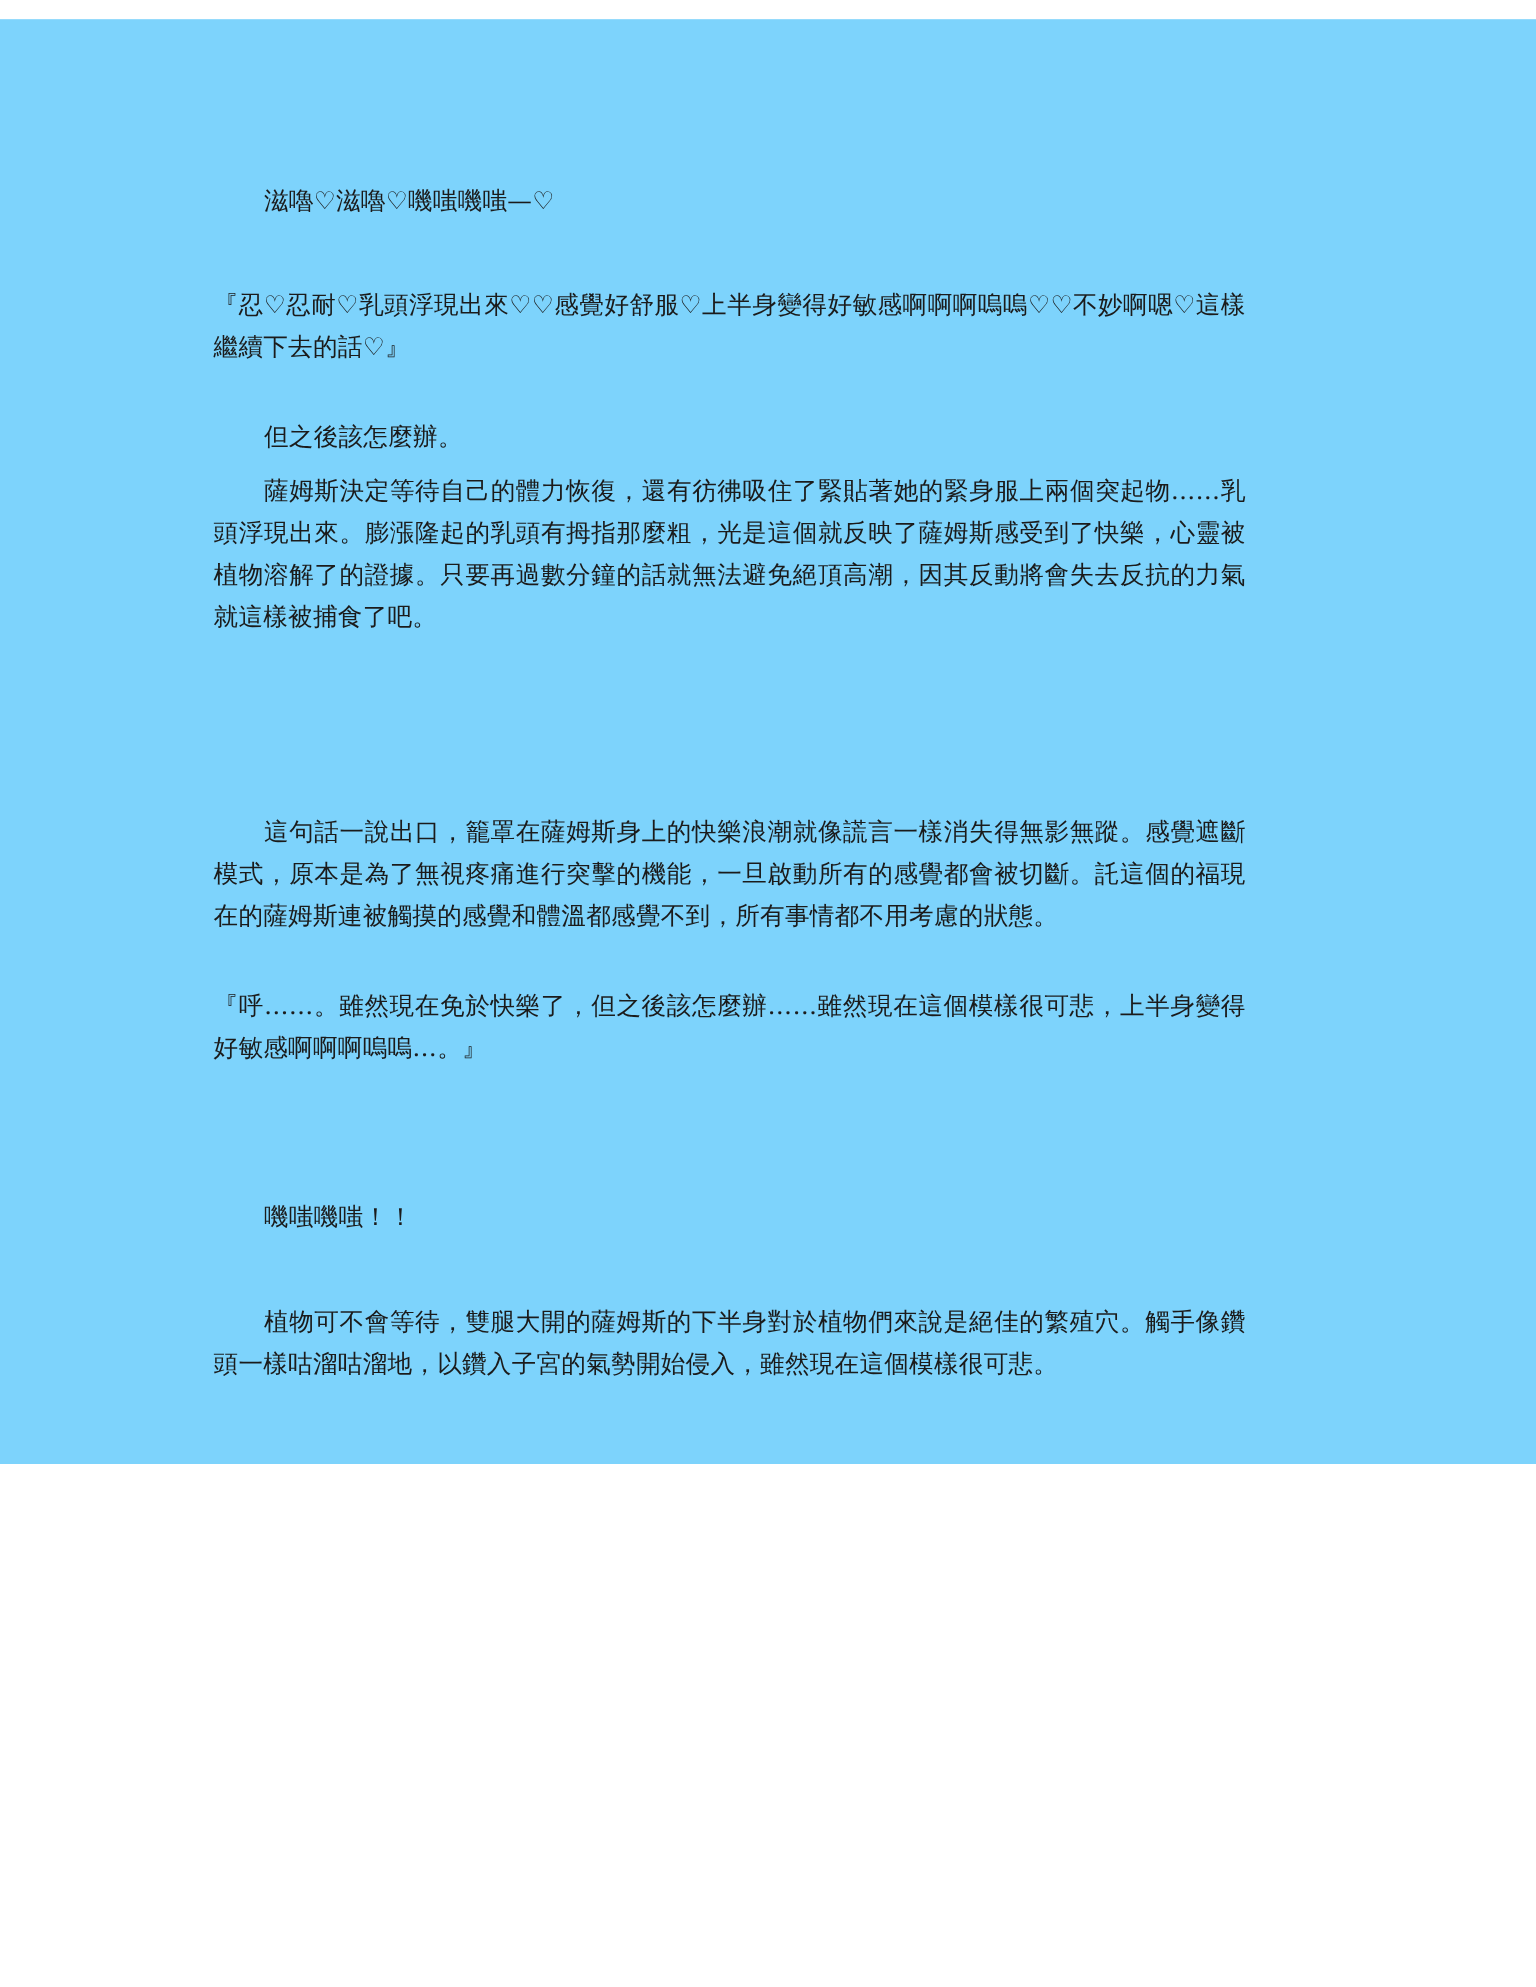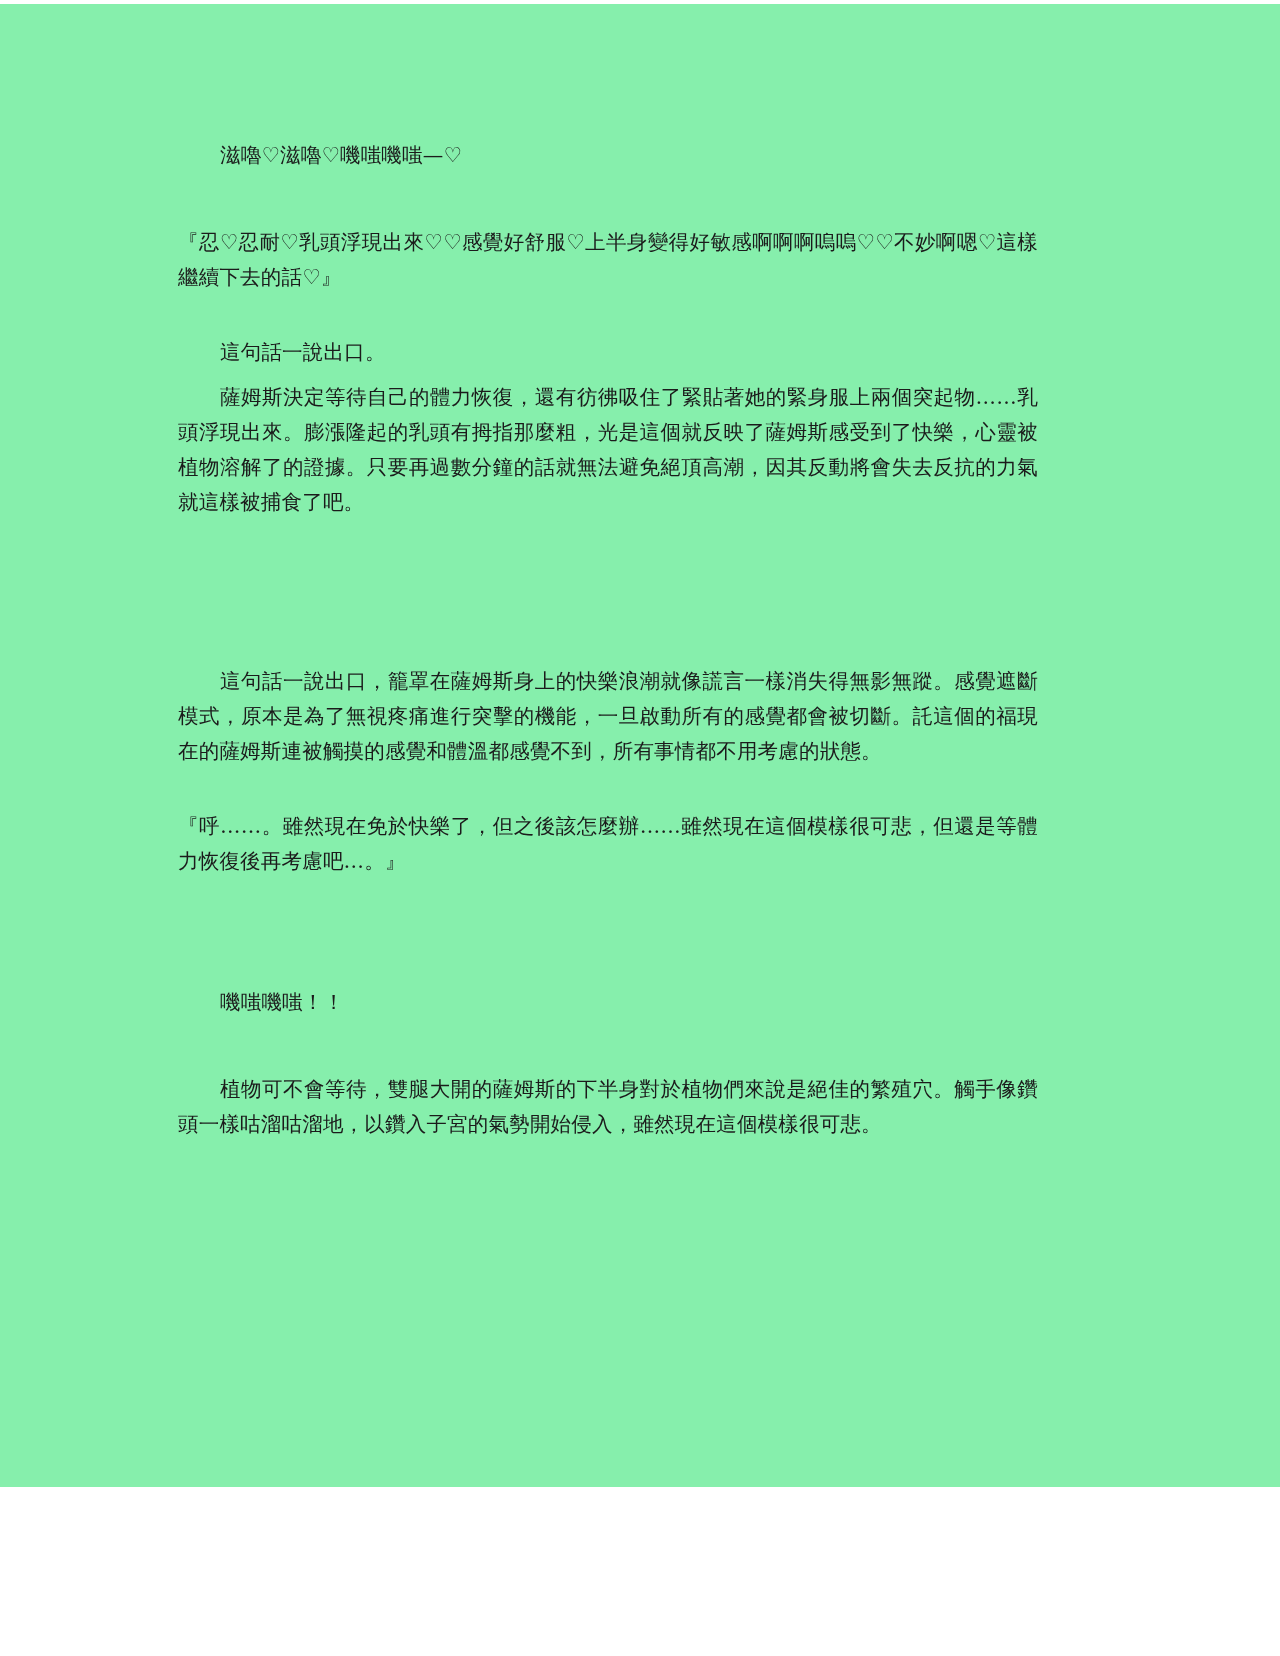--- a/index.html
+++ b/index.html
@@ -4,23 +4,23 @@
 <title>document</title>
 <style>
   html, body {
     margin: 0;
     padding: 0;
     background: #ffffff;
   }
   .page {
     position: relative;
     width: 1280px;
-    height: 1483px;
-    background: #86efac;
-    margin: 4px auto;
+    height: 1204px;
+    background: #7dd3fc;
+    margin: 16px auto;
     overflow: hidden;
     font-family: "DejaVu Serif", "Liberation Serif", serif;
     color: #1b1b1b;
   }
   .content {
     position: absolute;
     left: 178px;
     top: 134px;
     width: 860px;
   }
@@ -50,39 +50,39 @@
   <div class="content">
 
     <p class="para indent">滋嚕♡滋嚕♡嘰嗤嘰嗤—♡</p>
 
     <div class="gap-xl"></div>
 
     <p class="para quote">『忍♡忍耐♡乳頭浮現出來♡♡感覺好舒服♡上半身變得好敏感啊啊啊嗚嗚♡♡不妙啊嗯♡這樣繼續下去的話♡』</p>
 
     <div class="gap-lg"></div>
 
-    <p class="para indent">這句話一說出口。</p>
+    <p class="para indent">但之後該怎麼辦。</p>
 
     <div class="gap-sm"></div>
 
     <p class="para indent">薩姆斯決定等待自己的體力恢復，還有彷彿吸住了緊貼著她的緊身服上兩個突起物……乳頭浮現出來。膨漲隆起的乳頭有拇指那麼粗，光是這個就反映了薩姆斯感受到了快樂，心靈被植物溶解了的證據。只要再過數分鐘的話就無法避免絕頂高潮，因其反動將會失去反抗的力氣就這樣被捕食了吧。</p>
 
     <div class="gap-lg"></div>
 
 
     <div class="gap-xl"></div>
 
 
     <div class="gap-xl"></div>
 
     <p class="para indent">這句話一說出口，籠罩在薩姆斯身上的快樂浪潮就像謊言一樣消失得無影無蹤。感覺遮斷模式，原本是為了無視疼痛進行突擊的機能，一旦啟動所有的感覺都會被切斷。託這個的福現在的薩姆斯連被觸摸的感覺和體溫都感覺不到，所有事情都不用考慮的狀態。</p>
 
     <div class="gap-lg"></div>
 
-    <p class="para quote">『呼……。雖然現在免於快樂了，但之後該怎麼辦……雖然現在這個模樣很可悲，但還是等體力恢復後再考慮吧…。』</p>
+    <p class="para quote">『呼……。雖然現在免於快樂了，但之後該怎麼辦……雖然現在這個模樣很可悲，上半身變得好敏感啊啊啊嗚嗚…。』</p>
 
     <div class="gap-lg"></div>
 
 
     <div class="gap-lg"></div>
 
 
     <div class="gap-md"></div>
 
     <p class="para indent">嘰嗤嘰嗤！！</p>

